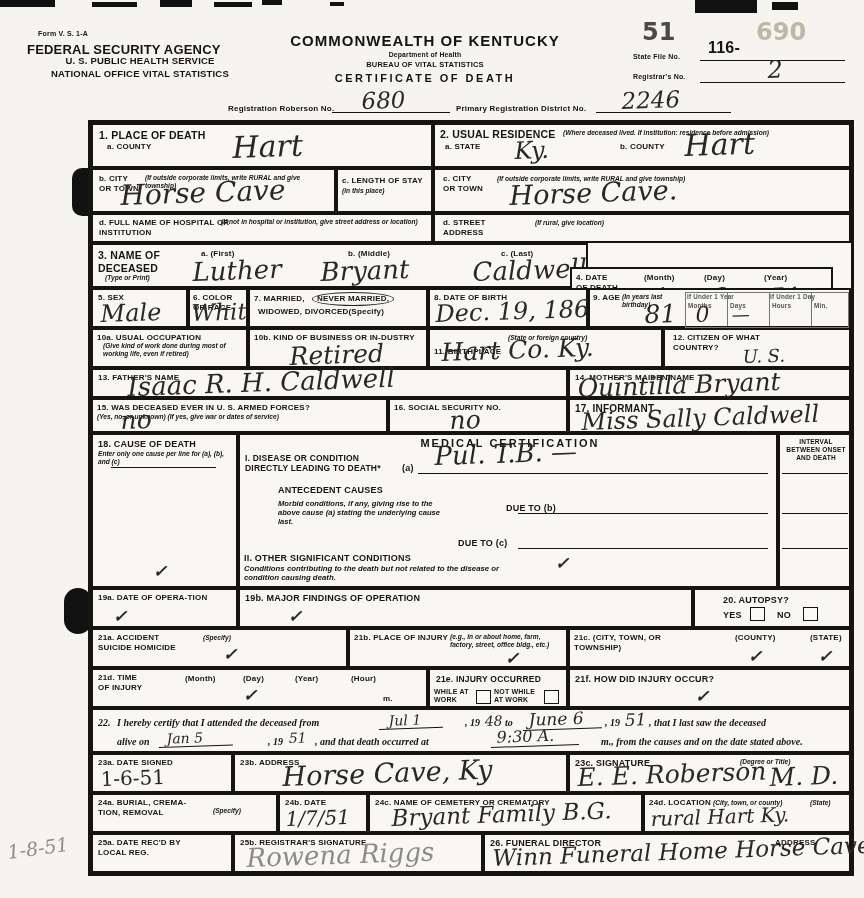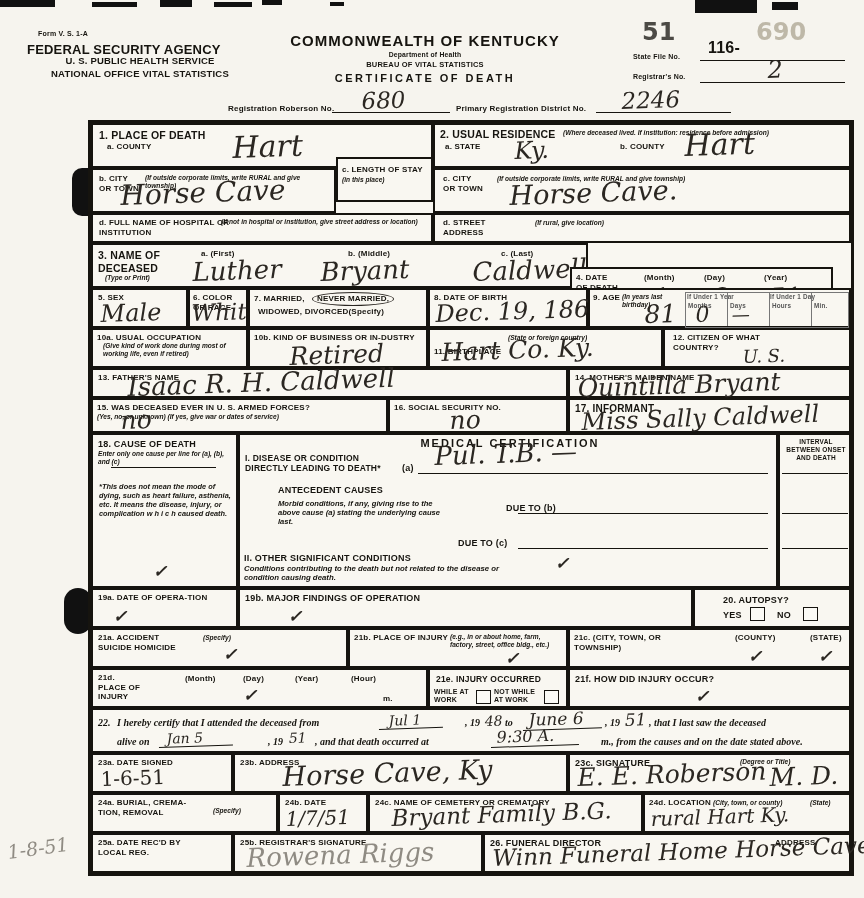--- a/index.html
+++ b/index.html
@@ -80,21 +80,21 @@
       <span class="abs hw" style="left:80px;top:14px;font-size:24px;">Ky.</span>
       <span class="abs lbl" style="left:185px;top:17px;">b. COUNTY</span>
       <span class="abs hw" style="left:250px;top:6px;font-size:30px;">Hart</span>
     </div>
 
     <div class="cell" style="left:0;top:45px;width:245px;height:45px;">
       <span class="abs lbl" style="left:6px;top:4px;width:40px;">b. CITY OR TOWN</span>
       <span class="abs note" style="left:52px;top:4px;width:188px;">(If outside corporate limits, write RURAL and give township)</span>
       <span class="abs hw" style="left:28px;top:12px;font-size:28px;">Horse Cave</span>
     </div>
-    <div class="cell" style="left:245px;top:34px;width:97px;height:45px;">
+    <div class="cell" style="left:245px;top:45px;width:97px;height:45px;">
       <span class="abs lbl" style="left:4px;top:6px;width:88px;">c. LENGTH OF STAY</span>
       <span class="abs note" style="left:4px;top:17px;">(in this place)</span>
     </div>
     <div class="cell" style="left:342px;top:45px;width:418px;height:45px;">
       <span class="abs lbl" style="left:8px;top:4px;width:40px;">c. CITY OR TOWN</span>
       <span class="abs note" style="left:62px;top:5px;width:300px;">(If outside corporate limits, write RURAL and give township)</span>
       <span class="abs hw" style="left:75px;top:12px;font-size:27px;">Horse Cave.</span>
     </div>
 
     <div class="cell" style="left:342px;top:90px;width:418px;height:30px;">
@@ -199,21 +199,20 @@
     </div>
     <div class="cell" style="left:477px;top:275px;width:283px;height:35px;">
       <span class="abs lbl" style="left:5px;top:3px;font-size:10px;">17. INFORMANT</span>
       <span class="abs hw" style="left:12px;top:10px;font-size:24px;">Miss Sally Caldwell</span>
     </div>
 
     <div class="cell" style="left:0;top:310px;width:147px;height:155px;">
       <span class="abs lbl" style="left:5px;top:4px;font-size:9px;">18. CAUSE OF DEATH</span>
       <span class="abs note" style="left:5px;top:15px;width:130px;">Enter only one cause per line for (a), (b), and (c)</span>
       <span class="ul" style="left:18px;top:32px;width:105px;"></span>
-      <span class="abs note" style="left:6px;top:48px;width:132px;font-size:7.4px;">*This does not mean the mode of dying, such as heart failure, asthenia, etc. It means the disease, injury, or complication  w h i c h  caused death.</span>
       <span class="abs chk" style="left:60px;top:128px;">✓</span>
     </div>
     <div class="cell" style="left:147px;top:310px;width:540px;height:155px;">
       <span class="abs lbl" style="left:0;top:2px;width:540px;text-align:center;font-size:11px;letter-spacing:2px;">MEDICAL CERTIFICATION</span>
       <span class="abs lbl" style="left:5px;top:18px;font-size:8.5px;">I. DISEASE OR CONDITION</span>
       <span class="abs lbl" style="left:5px;top:28px;font-size:8.5px;">DIRECTLY LEADING TO DEATH*</span>
       <span class="abs lbl" style="left:162px;top:28px;font-size:9px;">(a)</span>
       <span class="ul" style="left:178px;top:22px;width:350px;height:16px;"></span>
       <span class="abs hw" style="left:195px;top:8px;font-size:26px;">Pul. T.B. —</span>
       <span class="abs lbl" style="left:38px;top:50px;font-size:9px;">ANTECEDENT CAUSES</span>
@@ -261,21 +260,21 @@
     </div>
     <div class="cell" style="left:477px;top:505px;width:283px;height:40px;">
       <span class="abs lbl" style="left:4px;top:3px;width:120px;">21c. (CITY, TOWN, OR TOWNSHIP)</span>
       <span class="abs lbl" style="left:165px;top:3px;">(COUNTY)</span>
       <span class="abs lbl" style="left:240px;top:3px;">(STATE)</span>
       <span class="abs chk" style="left:178px;top:18px;">✓</span>
       <span class="abs chk" style="left:248px;top:18px;">✓</span>
     </div>
 
     <div class="cell" style="left:0;top:545px;width:337px;height:40px;">
-      <span class="abs lbl" style="left:5px;top:3px;width:45px;">21d. PLACE OF INJURY</span>
+      <span class="abs lbl" style="left:5px;top:3px;width:45px;">21d. TIME OF INJURY</span>
       <span class="abs lbl" style="left:92px;top:4px;">(Month)</span>
       <span class="abs lbl" style="left:150px;top:4px;">(Day)</span>
       <span class="abs lbl" style="left:202px;top:4px;">(Year)</span>
       <span class="abs lbl" style="left:258px;top:4px;">(Hour)</span>
       <span class="abs lbl" style="left:290px;top:24px;">m.</span>
       <span class="abs chk" style="left:150px;top:17px;">✓</span>
     </div>
     <div class="cell" style="left:337px;top:545px;width:140px;height:40px;">
       <span class="abs lbl" style="left:6px;top:4px;font-size:8.5px;">21e. INJURY OCCURRED</span>
       <span class="abs lbl" style="left:4px;top:18px;width:38px;font-size:7px;">WHILE AT WORK</span>

